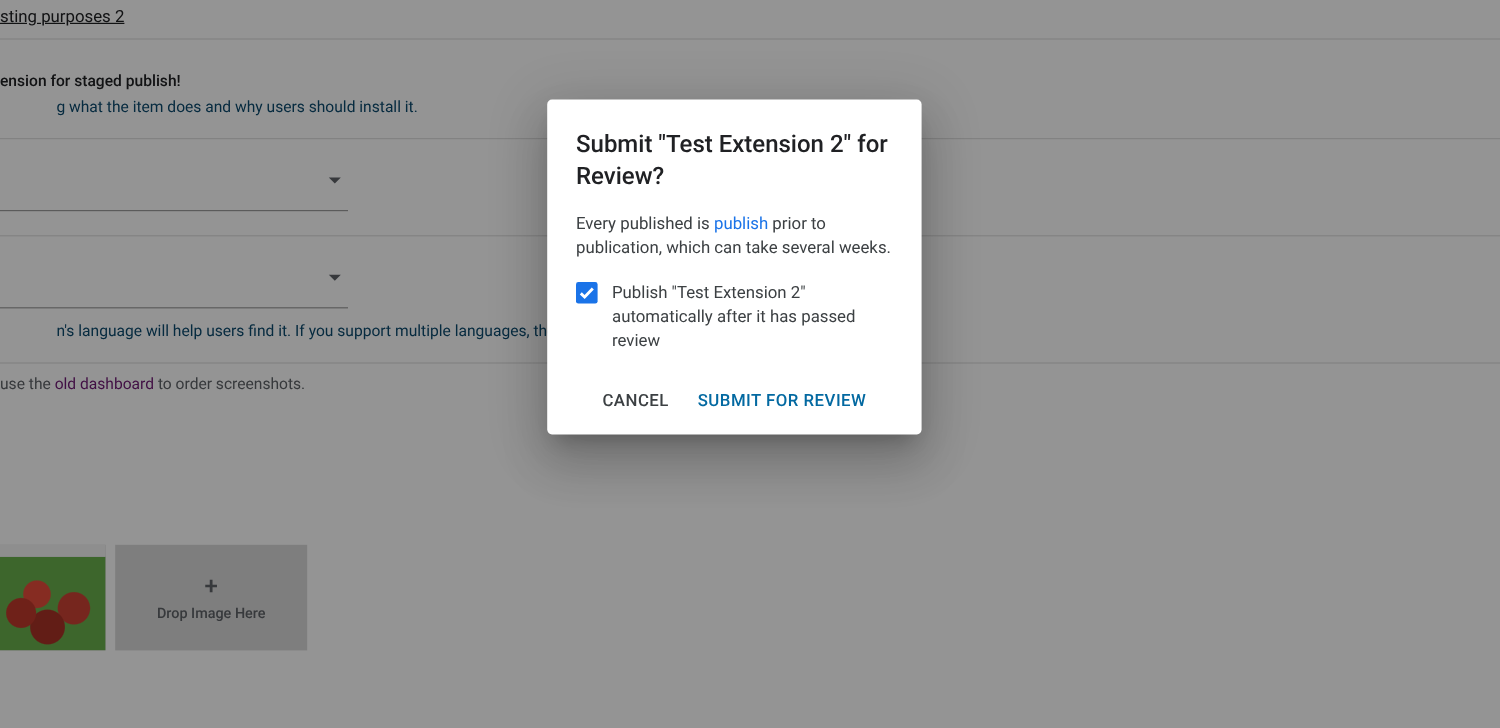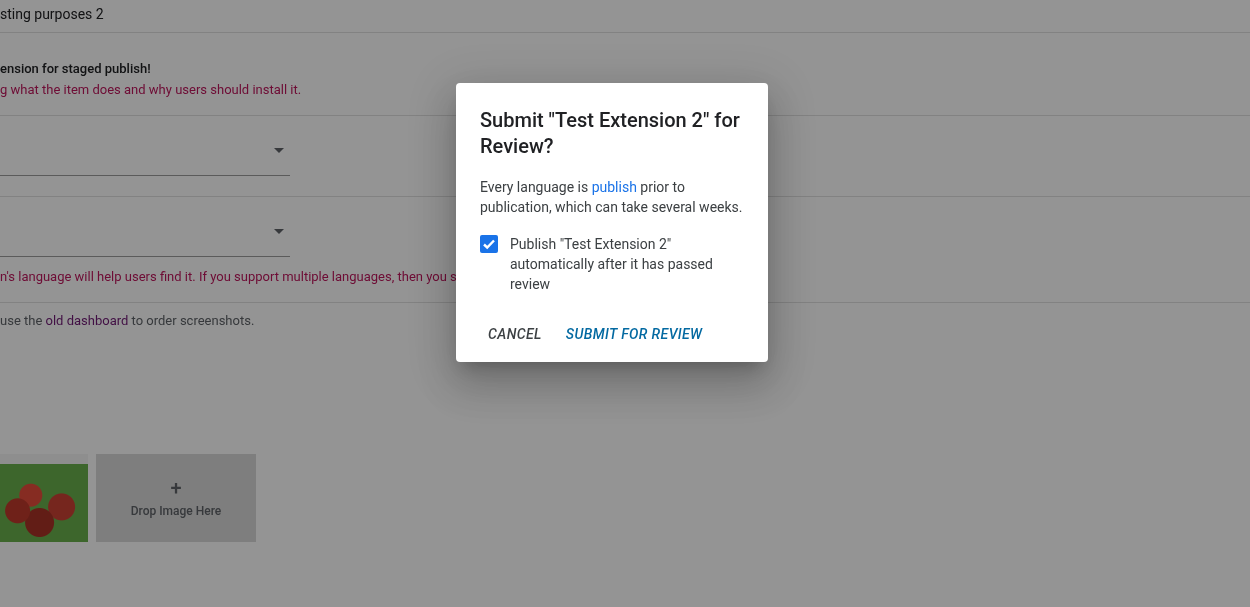--- a/index.html
+++ b/index.html
@@ -22,31 +22,33 @@
   .bg-row {
     position: relative;
     border-bottom: 1px solid #e0e0e0;
     padding: 8px 0 8px 0;
     color: #5f6368;
   }
   .bg-title {
     font-size: 14px;
     color: #202124;
     padding: 6px 0 10px 0;
+    text-decoration: underline;
   }
   .bg-heading {
     font-size: 13px;
     font-weight: 500;
     color: #202124;
     padding: 20px 0 6px 0;
   }
   .bg-hint {
     font-size: 13px;
-    color: #be185d;
+    color: #0c4a6e;
     padding-bottom: 10px;
+    margin-left: 47px;
   }
   .dd {
     width: 290px;
     height: 44px;
     border-bottom: 1px solid #9e9e9e;
     position: relative;
     margin-bottom: 12px;
   }
   .dd .arrow {
     position: absolute;
@@ -165,23 +167,22 @@
     stroke-width: 2.4;
     fill: none;
   }
   .checkbox-label {
     font-size: 14px;
     line-height: 1.45;
     color: #3c4043;
   }
   .actions {
     display: flex;
-    justify-content: flex-start;
+    justify-content: center;
     gap: 8px;
-    font-style: italic;
   }
   .btn {
     border: none;
     background: none;
     font: inherit;
     font-size: 14px;
     font-weight: 500;
     letter-spacing: 0.4px;
     padding: 8px 8px;
     cursor: pointer;
@@ -232,21 +233,21 @@
     </div>
   </div>
 </div>
 
 <div class="scrim"></div>
 
 <div class="dialog">
   <h2>Submit "Test Extension 2" for Review?</h2>
 
   <p>
-    <span>Every language is </span><a href="#">publish</a><span> prior to publication, which can take several weeks.</span>
+    <span>Every published is </span><a href="#">publish</a><span> prior to publication, which can take several weeks.</span>
   </p>
 
 
 
   <div class="checkbox-row">
     <div class="checkbox">
       <svg viewBox="0 0 14 14">
         <polyline points="2,7.5 5.2,10.5 12,3.5"></polyline>
       </svg>
     </div>

